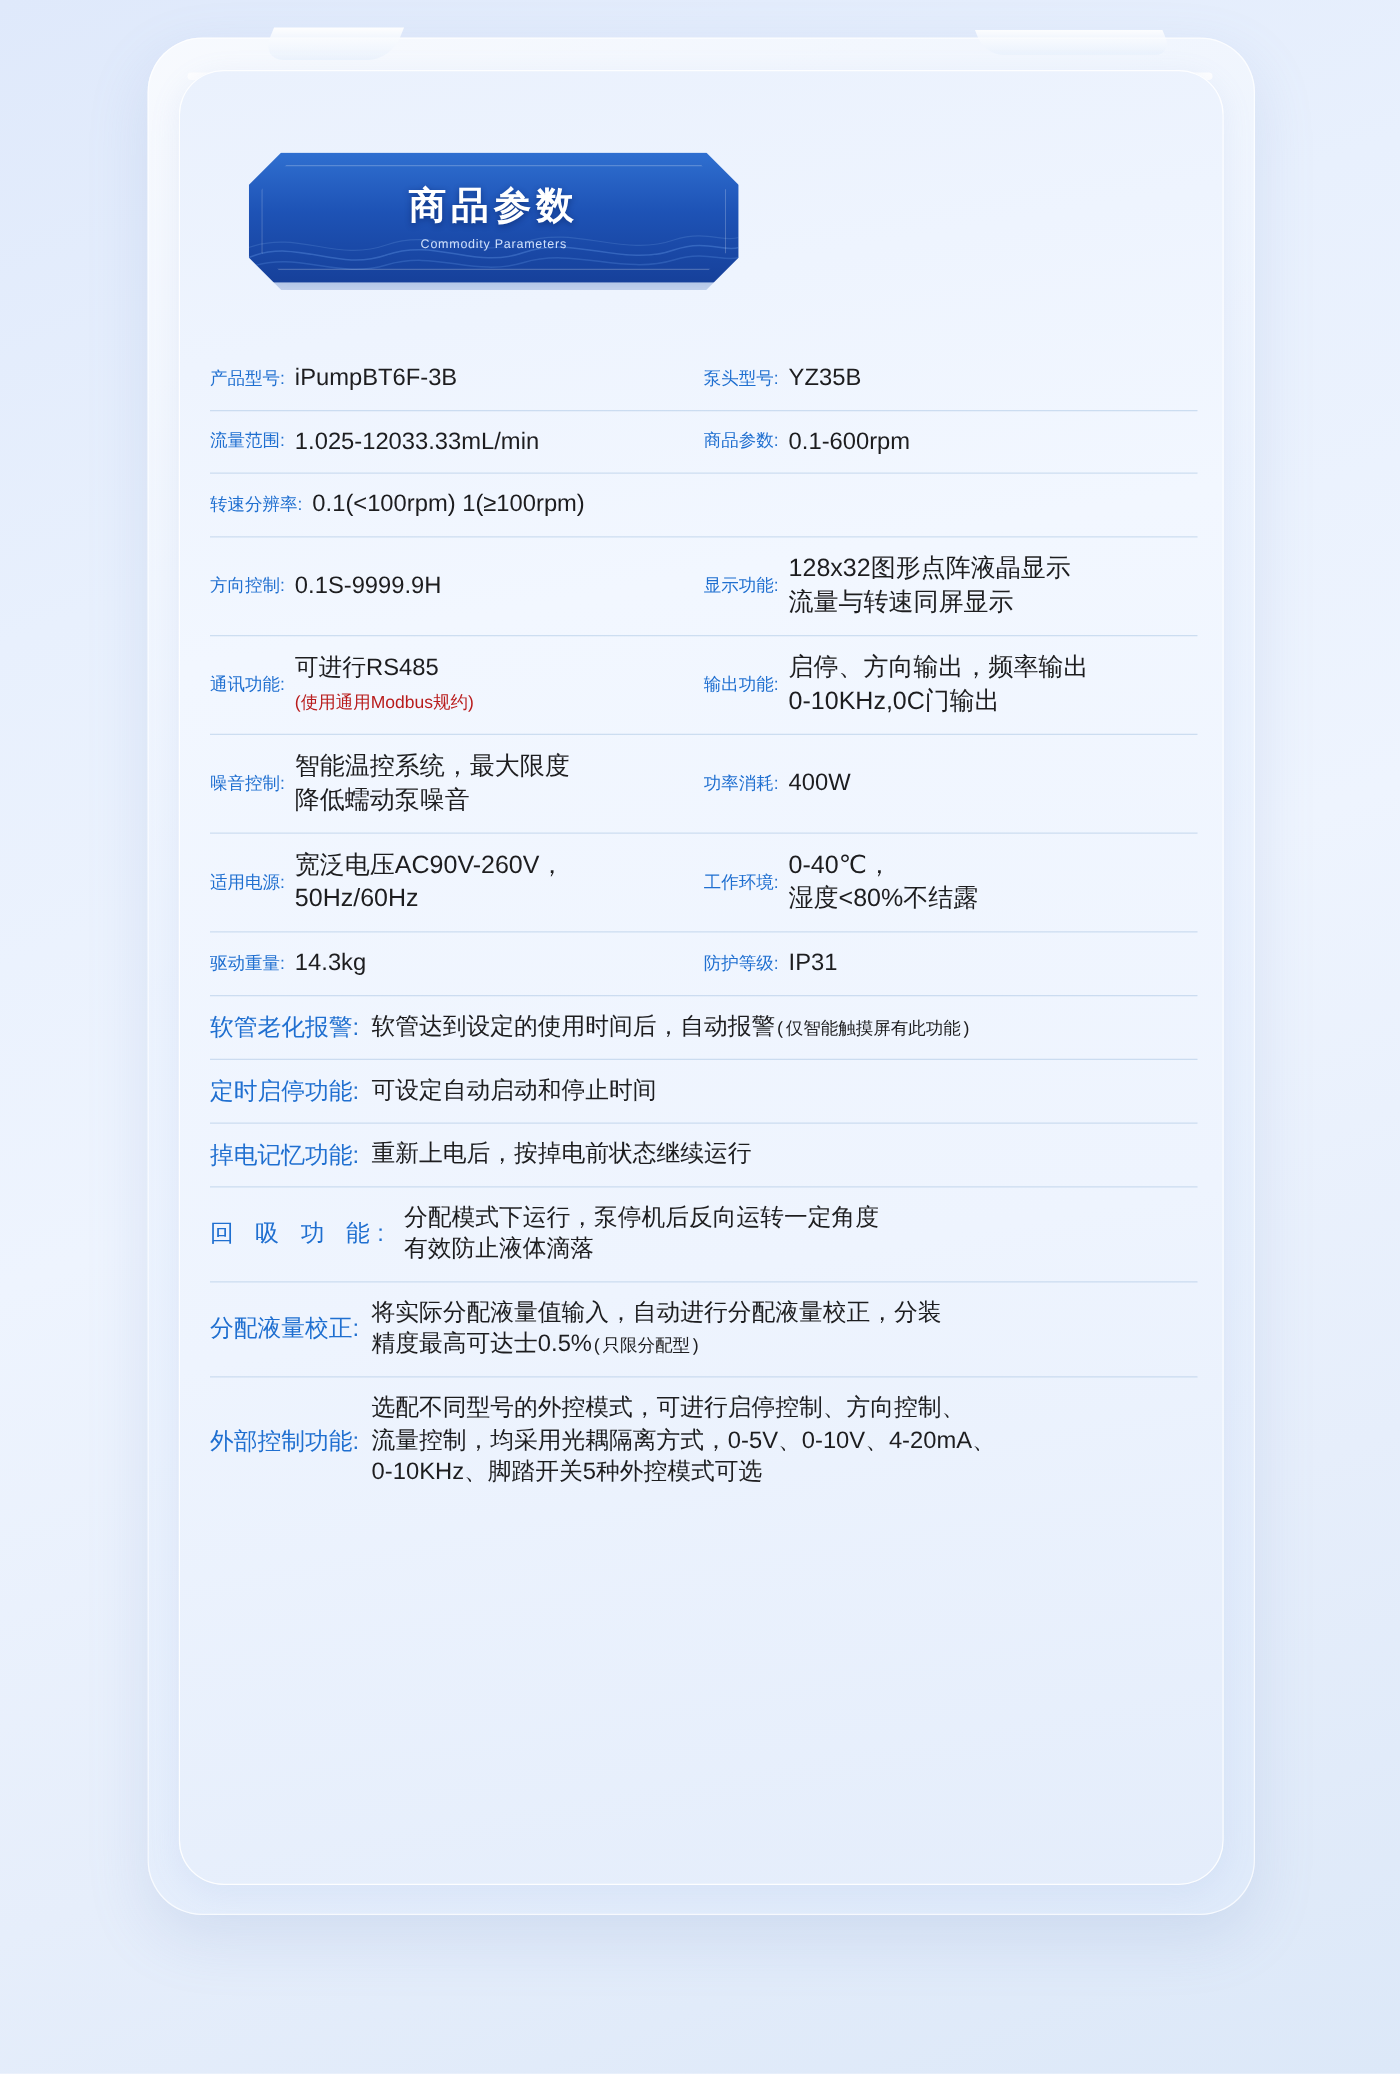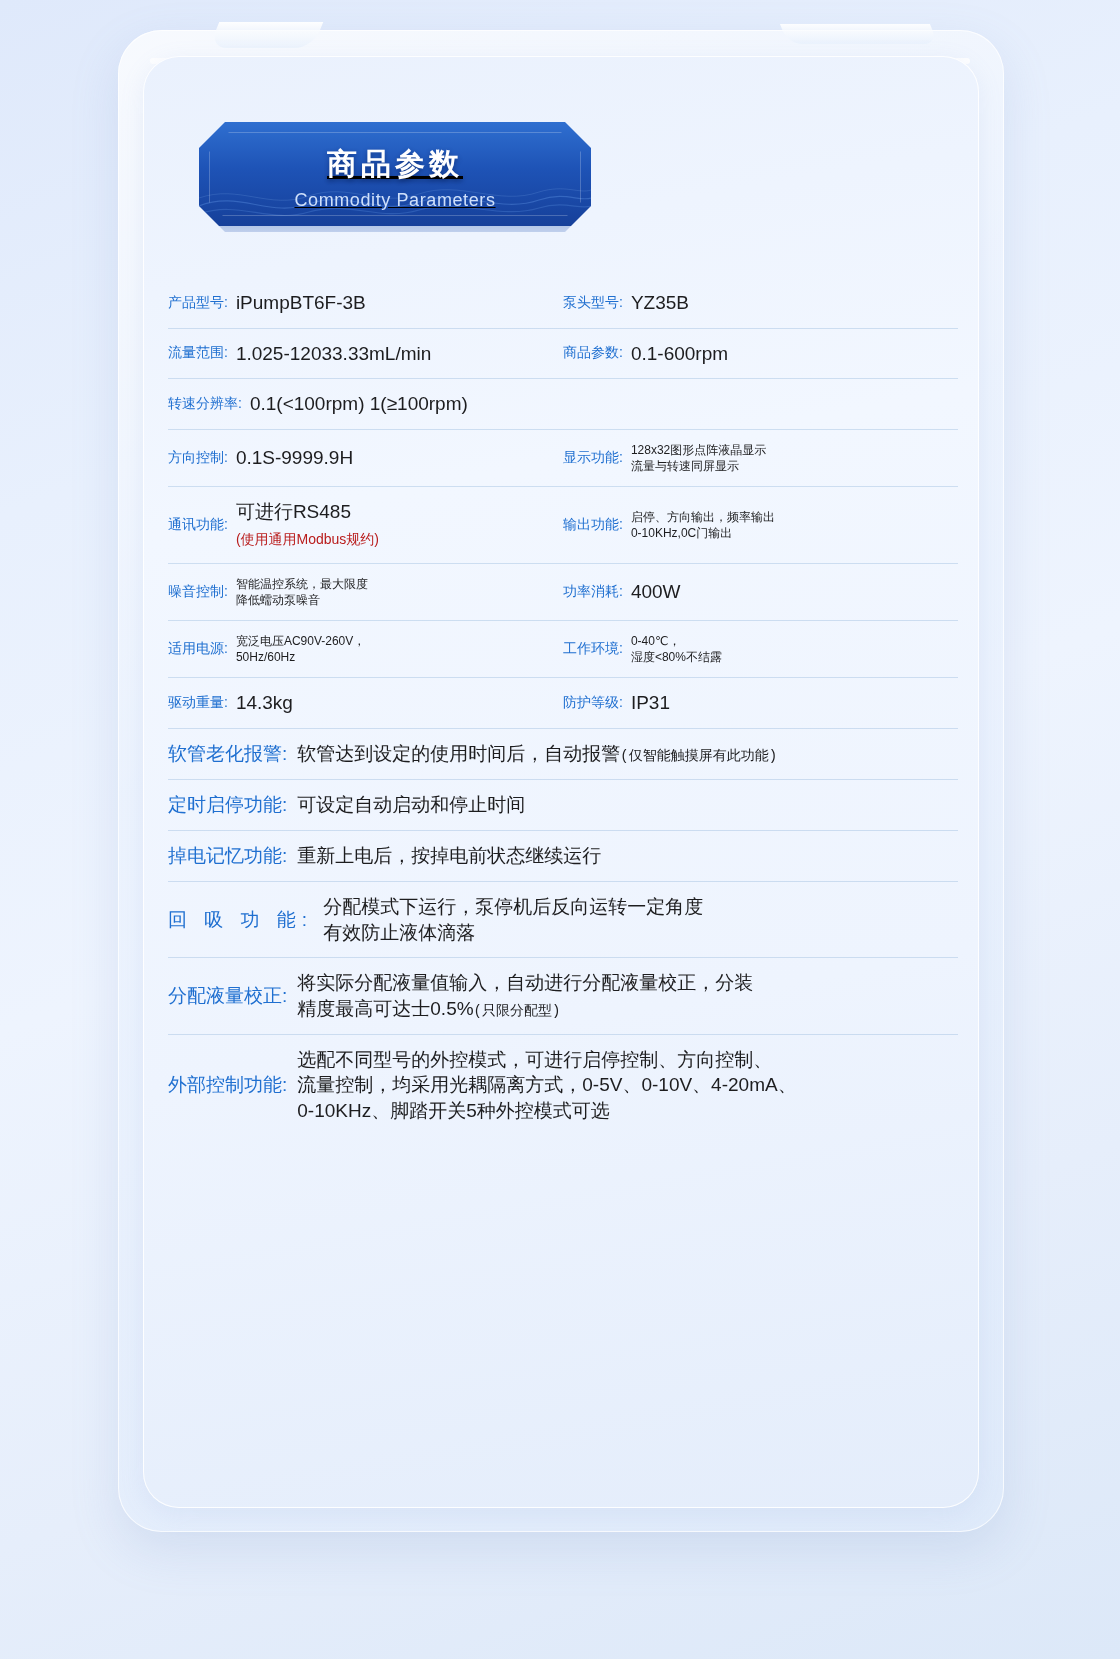--- a/index.html
+++ b/index.html
@@ -41,31 +41,30 @@
 
   
   .banner{
     position:absolute;left:199px;top:122px;width:392px;height:104px;
     background:linear-gradient(180deg,#2f6fd0 0%,#1e53b6 45%,#16409a 100%);
     border-radius:4px;
     clip-path:polygon(26px 0,366px 0,392px 26px,392px 84px,366px 110px,26px 110px,0 84px,0 26px);
     box-shadow:0 10px 26px rgba(30,80,175,.35);
     text-align:center;
     overflow:hidden;
-    text-decoration:underline;
   }
   .banner .wave{
     position:absolute;left:0;bottom:0;width:100%;height:54px;opacity:.45;
   }
   .banner-cn{
     position:relative;margin-top:22px;color:#ffffff;font-size:30px;font-weight:bold;letter-spacing:4px;
     text-shadow:0 2px 5px rgba(0,20,70,.45);
   }
   .banner-en{
-    position:relative;margin-top:5px;color:#cfe0fb;font-size:18px;letter-spacing:.6px;
+    position:relative;margin-top:5px;color:#cfe0fb;font-size:10px;letter-spacing:.6px;
   }
   .banner-edge{
     position:absolute;left:10px;top:10px;right:10px;bottom:10px;
     border:1px solid rgba(255,255,255,.22);border-radius:6px;pointer-events:none;
     clip-path:polygon(20px 0,352px 0,372px 20px,372px 70px,352px 90px,20px 90px,0 70px,0 20px);
   }
 
   
   .specs{
     position:absolute;left:168px;top:278px;width:790px;
@@ -79,21 +78,21 @@
   .cell{display:flex;align-items:center;}
   .cell.half{width:50%;}
   .cell.full{width:100%;}
   .lbl{
     color:#1f6fd0;font-size:14px;white-space:nowrap;margin-right:8px;
   }
   .lbl.sp{letter-spacing:6px;}
   .val{
     color:#1d1d1f;font-size:19px;line-height:1.35;
   }
-  .val.small{font-size:12px;}
+  .val.small{font-size:20px;}
   .val .tiny{font-size:14px;color:#b91c1c;}
   .two-line{line-height:1.35;}
   .wide-lbl{color:#1f6fd0;font-size:19px;white-space:nowrap;margin-right:10px;}
   .nowrap{white-space:nowrap;}
   .val .note{font-size:14px;font-family:Liberation Mono, monospace;}
 </style>
 </head>
 <body>
 
 <div class="outer-frame"></div>

